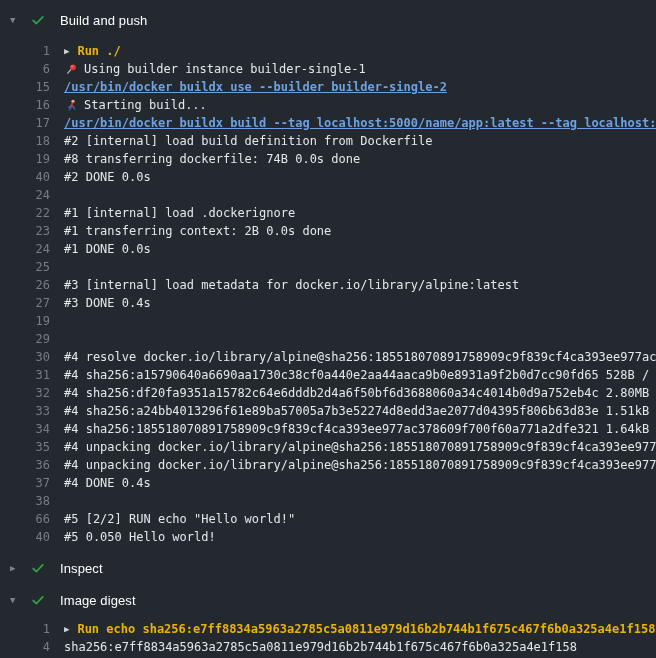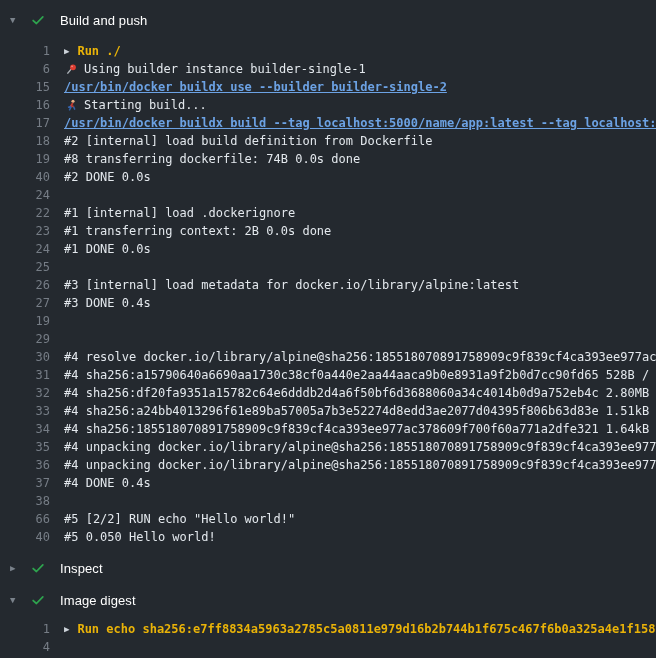--- a/index.html
+++ b/index.html
@@ -112,16 +112,16 @@
         <span class="chevron">▼</span>
         <span class="check">
           <svg width="14" height="14" viewBox="0 0 16 16">
             <path d="M2.5 8.6 L6.2 12 L13.5 4.4" fill="none" stroke="#2ea44e" stroke-width="2" stroke-linecap="round" stroke-linejoin="round"></path>
           </svg>
         </span>
         <span class="section-title">Image digest</span>
       </div>
       <div class="section-body">
         <div class="log-line"><span class="num">1</span><span class="line-content"><span class="run-arrow">▶</span><span class="txt run">Run echo sha256:e7ff8834a5963a2785c5a0811e979d16b2b744b1f675c467f6b0a325a4e1f158</span></span></div>
-        <div class="log-line"><span class="num">4</span></div>
+        <div class="log-line"><span class="num">4</span><span class="line-content"><span class="txt">sha256:e7ff8834a5963a2785c5a0811e979d16b2b744b1f675c467f6b0a325a4e1f158</span></span></div>
       </div>
     </div>
   </div>
 
 </body></html>

